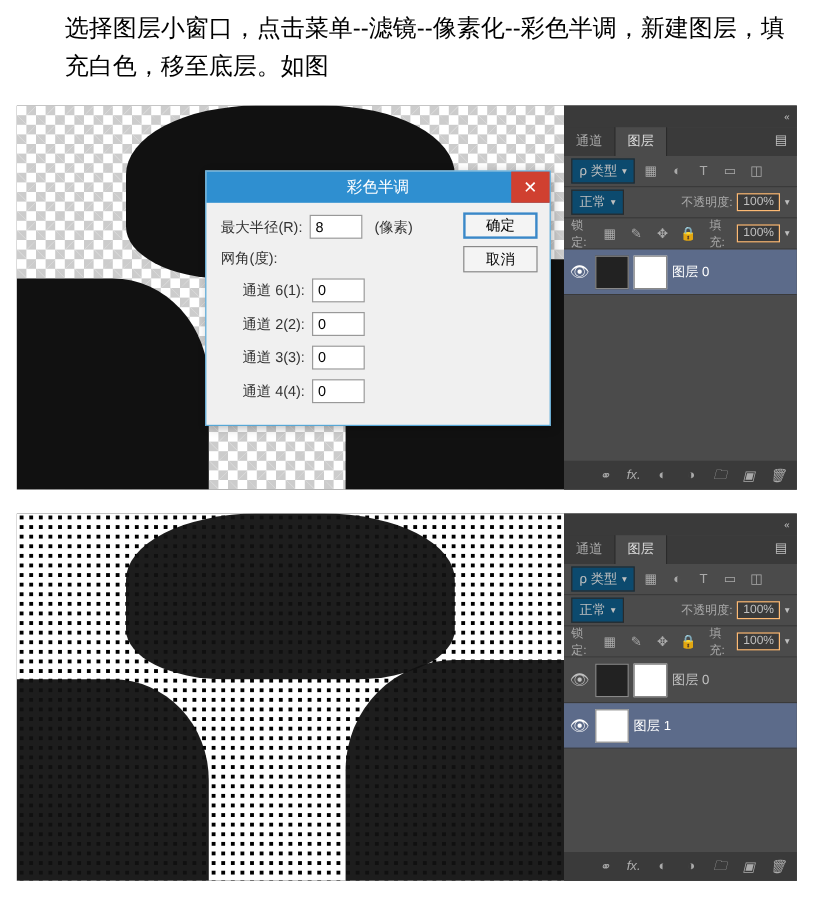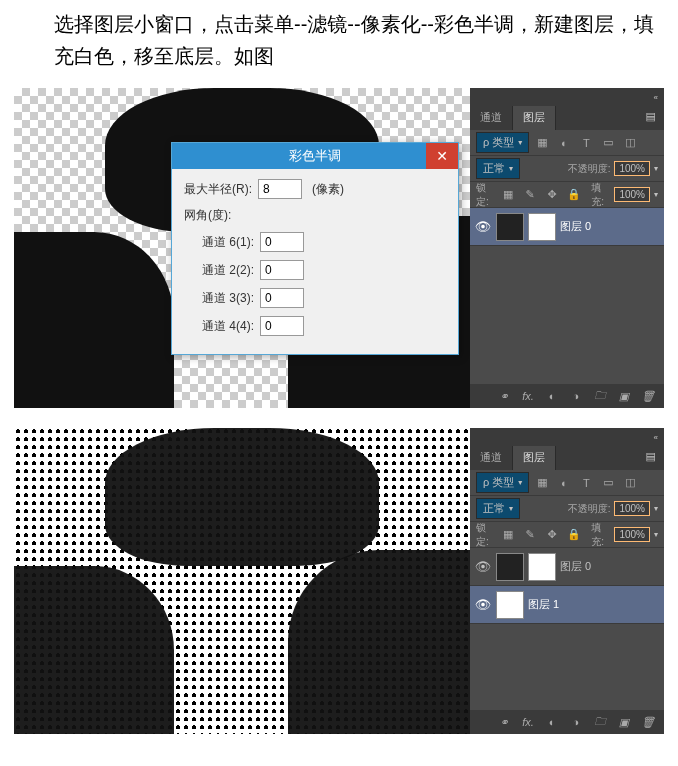--- a/index.html
+++ b/index.html
@@ -79,20 +79,24 @@
       <div class="silhouette sil2"></div>
       <div class="silhouette sil3"></div>
     </div>
 
     <div class="dialog">
       <div class="dlg-title">
         <span>彩色半调</span>
         <div class="dlg-close">✕</div>
       </div>
       <div class="dlg-body">
+        <div class="dlg-btns">
+          <button class="dlg-btn primary">确定</button>
+          <button class="dlg-btn">取消</button>
+        </div>
         <div class="dlg-row">
           <span class="dlg-label">最大半径(R):</span>
           <input class="dlg-input" value="8" style="">
           <span class="dlg-unit">(像素)</span>
         </div>
         <div class="dlg-row">
           <span class="dlg-label">网角(度):</span>
         </div>
         <div class="dlg-row indent">
           <span class="dlg-label">通道 6(1):</span>

